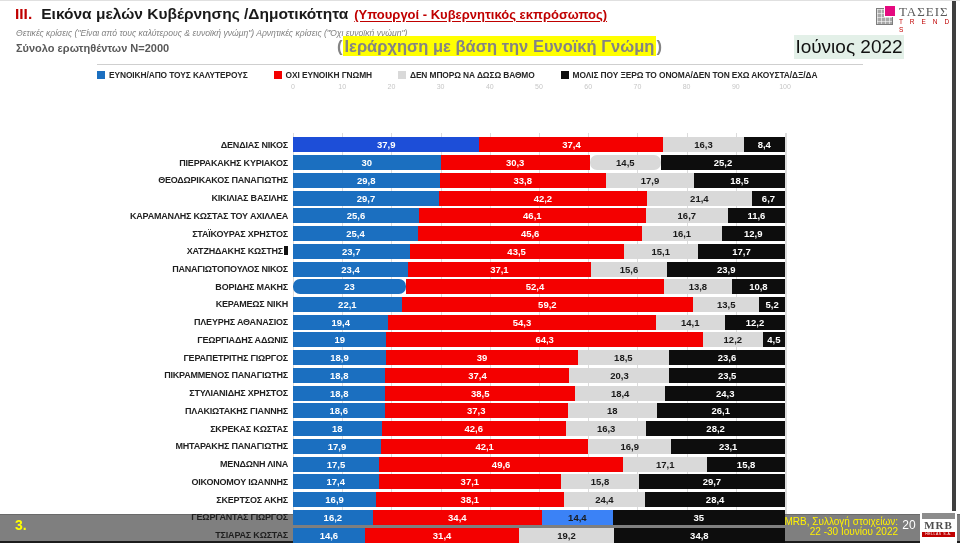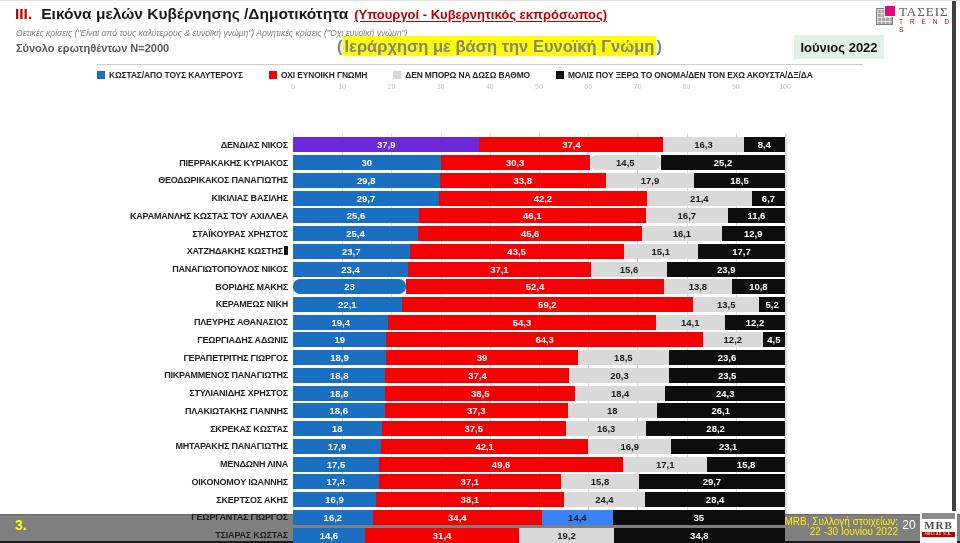--- a/index.html
+++ b/index.html
@@ -8,22 +8,22 @@
   
   .title-line{position:absolute;left:15px;top:4px;white-space:nowrap;font-weight:bold;}
   .sec-num{color:#C00000;font-size:15.5px;margin-right:9px;}
   .main-title{color:#1a1a1a;font-size:15.5px;}
   .title-red{color:#C00000;font-size:13px;margin-left:6px;text-decoration:underline;
              text-decoration-color:#C00000;text-underline-offset:2px;}
   .subtitle{position:absolute;left:16px;top:27px;font-style:italic;font-size:8.6px;color:#808080;}
   .sample{position:absolute;left:16px;top:41px;font-weight:bold;font-size:11px;color:#595959;}
   .ranking-note{position:absolute;left:337px;top:36px;font-size:16.5px;font-weight:600;color:#848484;white-space:nowrap;}
   .ranking-note .hl{background:#FFFF00;padding:1px 2px;}
-  .date-box{position:absolute;left:794px;top:34px;width:90px;height:24px;background:#E3F0E8;
-            display:flex;align-items:center;justify-content:center;font-weight:bold;font-size:13px;color:#111;}
+  .date-box{position:absolute;left:794px;top:34px;width:110px;height:24px;background:#E3F0E8;
+            display:flex;align-items:center;justify-content:center;font-weight:normal;font-size:19px;color:#111;}
   
   .taseis{position:absolute;left:876px;top:4px;display:flex;gap:3px;align-items:flex-start;}
   .ti{position:relative;width:21px;height:21px;}
   .ti-base{position:absolute;left:0;top:3px;width:15px;height:15px;background:#a8a8a8;border:1px solid #7d7d7d;
            background-image:repeating-linear-gradient(to right,rgba(255,255,255,.55) 0 1px,transparent 1px 4px),
                             repeating-linear-gradient(to bottom,rgba(255,255,255,.55) 0 1px,transparent 1px 4px);}
   .ti-pink{position:absolute;left:8px;top:0;width:10px;height:10px;background:#E5097F;border:1px solid #fff;}
   .taseis-gr{font-family:"Liberation Serif",serif;font-size:13px;color:#595959;letter-spacing:1px;line-height:13px;}
   .taseis-en{font-size:6.5px;color:#C00000;letter-spacing:2.6px;line-height:8px;}
   
@@ -83,21 +83,21 @@
     </span>
     <span>
       <div class="taseis-gr">ΤΑΣΕΙΣ</div>
       <div class="taseis-en">T R E N D S</div>
     </span>
   </div>
 
   <div class="legend" id="legend">
       <span class="lg-item">
         <span class="lg-sq" style="background: rgb(27, 111, 192);"></span>
-        <span class="lg-label">ΚΩΣΤΑΣ/ΑΠΟ ΤΟΥΣ ΚΑΛΥΤΕΡΟΥΣ</span>
+        <span class="lg-label">ΕΥΝΟΙΚΗ/ΑΠΟ ΤΟΥΣ ΚΑΛΥΤΕΡΟΥΣ</span>
       </span>
       <span class="lg-item">
         <span class="lg-sq" style="background: rgb(244, 0, 0);"></span>
         <span class="lg-label">ΟΧΙ ΕΥΝΟΙΚΗ ΓΝΩΜΗ</span>
       </span>
       <span class="lg-item">
         <span class="lg-sq" style="background: rgb(217, 217, 217);"></span>
         <span class="lg-label">ΔΕΝ ΜΠΟΡΩ ΝΑ ΔΩΣΩ ΒΑΘΜΟ</span>
       </span>
       <span class="lg-item">
@@ -118,21 +118,21 @@
       <span class="tick" style="left: 80%;">80</span>
       <span class="tick" style="left: 90%;">90</span>
       <span class="tick" style="left: 100%;">100</span>
     </div>
 
   <div class="chart" id="chart">
     <div class="grid"></div>
   <div class="row">
         <div class="row-label">ΔΕΝΔΙΑΣ ΝΙΚΟΣ</div>
         <div class="track">
-          <div class="seg" style="width: 37.9%; background: #6d28d9;">
+          <div class="seg" style="width: 37.9%; background: #1d4ed8;">
             <span class="seg-val">37,9</span>
           </div>
           <div class="seg" style="width: 37.4%; background: rgb(244, 0, 0);">
             <span class="seg-val">37,4</span>
           </div>
           <div class="seg" style="width: 16.3%; background: rgb(217, 217, 217);">
             <span class="seg-val dark">16,3</span>
           </div>
           <div class="seg" style="width: 8.4%; background: rgb(13, 13, 13);">
             <span class="seg-val">8,4</span>
@@ -394,21 +394,21 @@
           </div>
         </div>
       </div>
       <div class="row">
         <div class="row-label">ΣΚΡΕΚΑΣ ΚΩΣΤΑΣ</div>
         <div class="track">
           <div class="seg" style="width: 18%; background: rgb(27, 111, 192);">
             <span class="seg-val">18</span>
           </div>
           <div class="seg" style="width: 37.5%; background: rgb(244, 0, 0);">
-            <span class="seg-val">37,5</span>
+            <span class="seg-val">42,6</span>
           </div>
           <div class="seg" style="width: 16.3%; background: rgb(217, 217, 217);">
             <span class="seg-val dark">16,3</span>
           </div>
           <div class="seg" style="width: 28.2%; background: rgb(13, 13, 13);">
             <span class="seg-val">28,2</span>
           </div>
         </div>
       </div>
       <div class="row">

